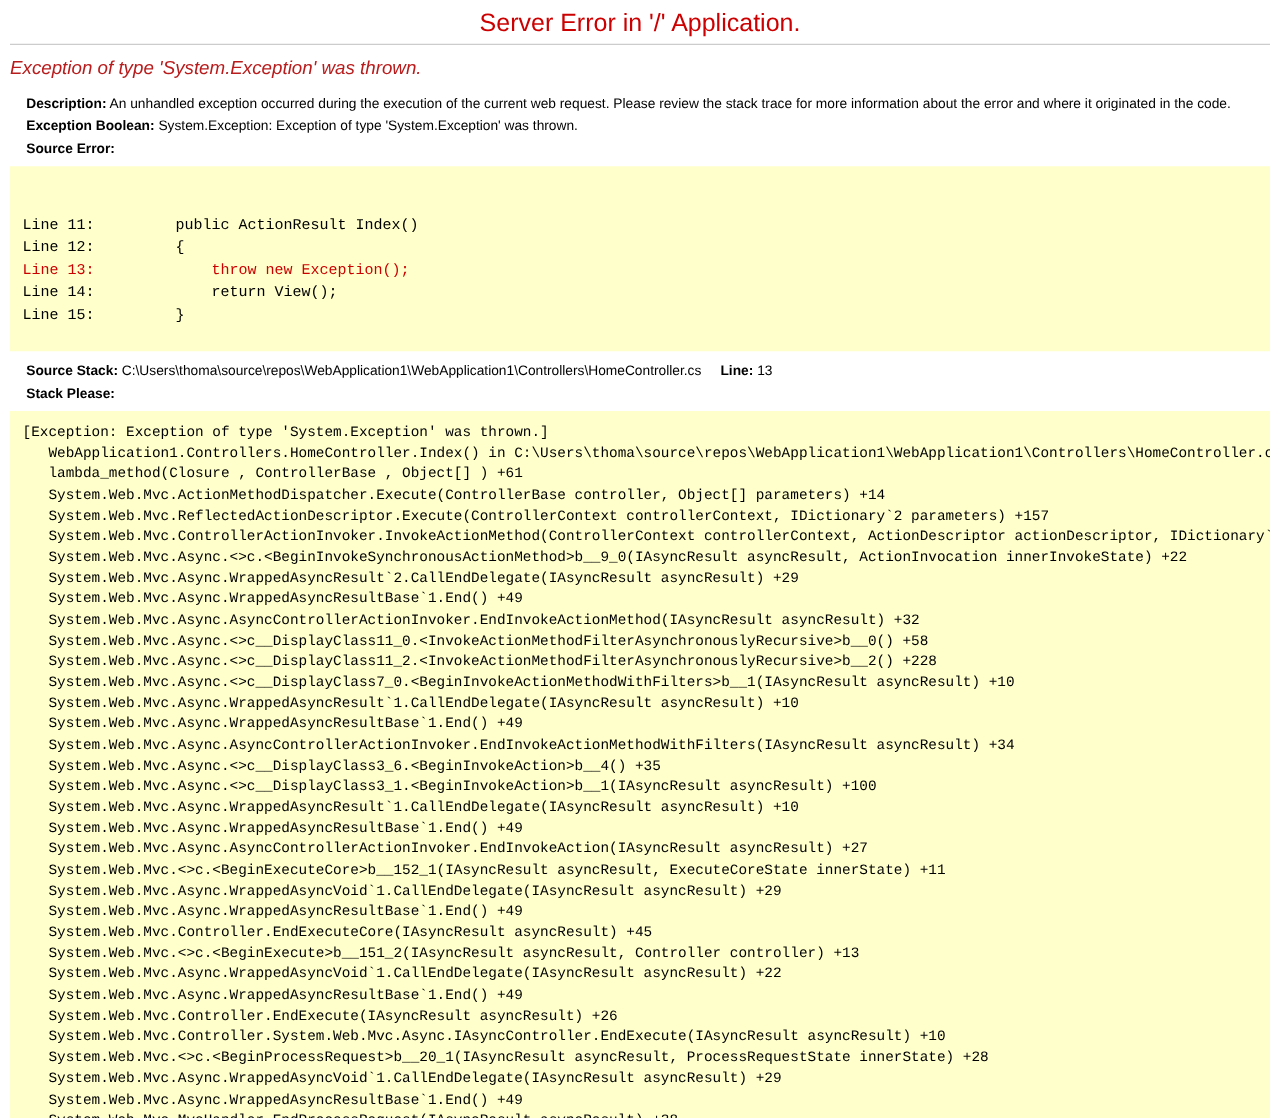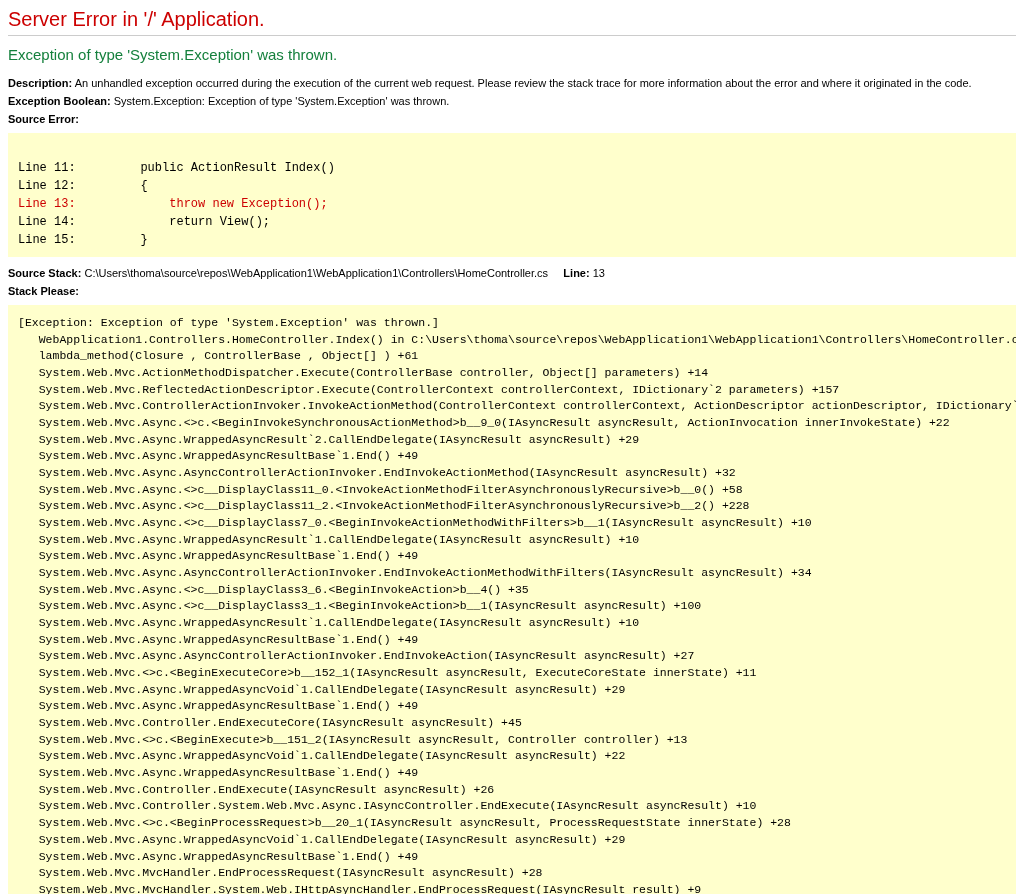--- a/index.html
+++ b/index.html
@@ -8,42 +8,44 @@
     margin: 8px;
     color: #000;
     background: #fff;
   }
   h1.title {
     font-family: Verdana, Arial, sans-serif;
     font-size: 20px;
     font-weight: normal;
     color: #cc0000;
     margin: 0 0 4px 0;
+    text-align: center;
   }
   hr.rule {
     border: none;
     border-top: 1px solid #ccc;
     margin: 2px 0 10px 0;
   }
   h2.exception {
     font-family: Verdana, Arial, sans-serif;
     font-size: 15px;
+    font-style: italic;
     font-weight: normal;
-    color: #15803d;
+    color: #b91c1c;
     margin: 0 0 14px 0;
   }
   .label {
     font-weight: bold;
   }
   .section {
-    margin: 6px 0;
+    margin: 6px 13px;
   }
   .codebox {
     background: #ffffcc;
-    padding: 8px 10px;
+    padding: 20px 10px;
     margin: 8px 0 10px 0;
     font-family: Consolas, "Courier New", monospace;
     font-size: 12px;
     white-space: pre;
     line-height: 1.5;
   }
   .codebox .err {
     color: #cc0000;
   }
   .stackbox {

